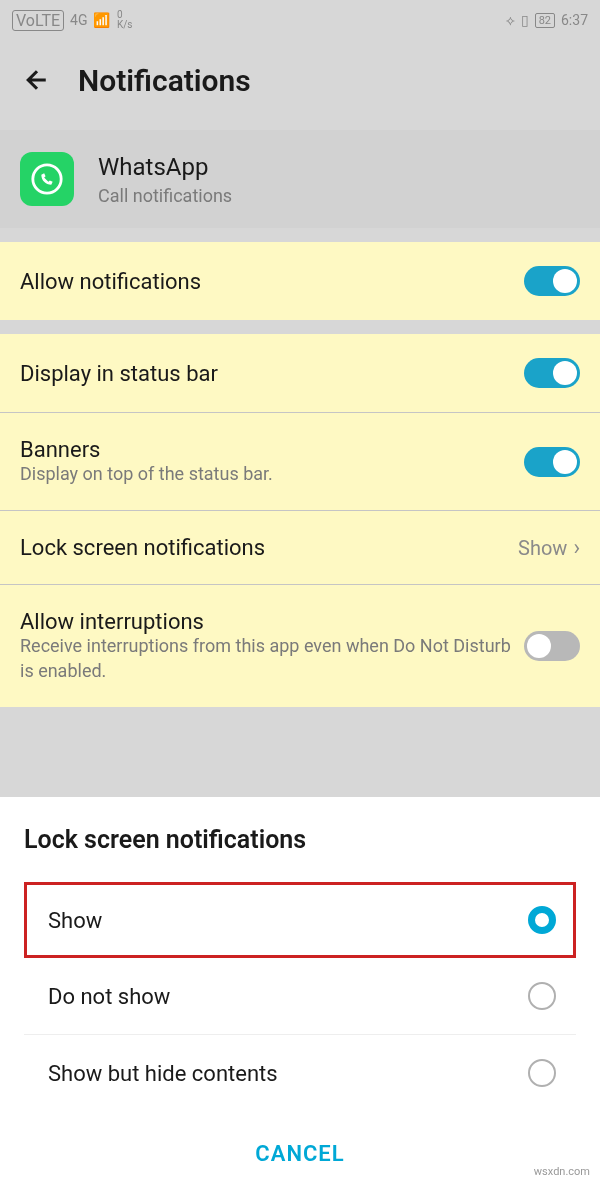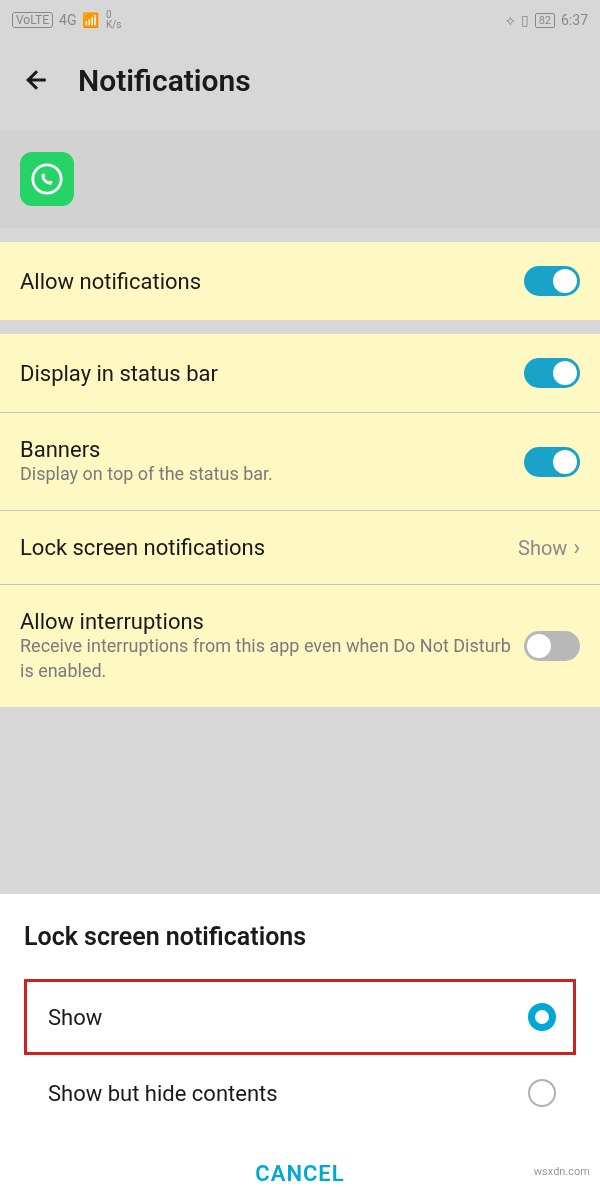--- a/index.html
+++ b/index.html
@@ -1,20 +1,20 @@
 <!DOCTYPE html>
 <html><head>
   <meta charset="utf-8">
   <style>
     * { margin: 0; padding: 0; box-sizing: border-box; font-family: -apple-system, BlinkMacSystemFont, "Segoe UI", Roboto, sans-serif; }
     body { width: 600px; height: 1200px; background: #d7d7d7; position: relative; overflow: hidden; }
     .status-bar { height: 40px; display: flex; justify-content: space-between; align-items: center; padding: 0 12px; color: #888; font-size: 14px; }
     .status-left { display: flex; align-items: center; gap: 6px; }
     .status-right { display: flex; align-items: center; gap: 6px; }
-    .volte { border: 1px solid #888; border-radius: 3px; padding: 0 3px; font-size: 12px; }
+    .volte { border: 1px solid #888; border-radius: 3px; padding: 0 3px; font-size: 16px; }
     .header { height: 80px; display: flex; align-items: center; padding: 0 20px; gap: 24px; }
     .back-arrow { width: 34px; height: 34px; display: flex; align-items: center; justify-content: center; }
     .header-title { font-size: 30px; font-weight: 600; color: #1a1a1a; }
     .app-row { background: #d2d2d2; padding: 22px 20px; display: flex; align-items: center; gap: 24px; margin-top: 10px; }
     .app-icon { width: 54px; height: 54px; background: #25d366; border-radius: 12px; display: flex; align-items: center; justify-content: center; }
     .app-info { display: flex; flex-direction: column; }
     .app-name { font-size: 24px; font-weight: 400; color: #1a1a1a; }
     .app-sub { font-size: 18px; color: #7a7a7a; margin-top: 4px; }
     .section-gap { height: 14px; background: #d7d7d7; }
     .setting-row { background: #fef9c3; padding: 24px 20px; display: flex; align-items: center; justify-content: space-between; border-bottom: 1px solid #c5c5c5; }
@@ -31,21 +31,21 @@
     .nav-value { font-size: 20px; color: #8a8a8a; margin-right: 6px; }
     .chevron { color: #8a8a8a; font-size: 22px; }
     .right-group { display: flex; align-items: center; }
     .dialog { position: absolute; bottom: 0; left: 0; right: 0; background: #fff; padding-top: 28px; }
     .dialog-title { font-size: 25px; font-weight: 600; color: #1a1a1a; padding: 0 24px 28px; }
     .option { display: flex; align-items: center; justify-content: space-between; padding: 24px 20px 24px 24px; border-bottom: 1px solid #eee; margin: 0 24px; }
     .option.highlighted { border: 3px solid #cc2222; padding: 21px 17px 21px 21px; margin: 0 24px; }
     .option-label { font-size: 22px; color: #1a1a1a; }
     .radio { width: 28px; height: 28px; border-radius: 50%; border: 2px solid #b0b0b0; flex-shrink: 0; position: relative; }
     .radio.selected { border: 7px solid #00a8d6; }
-    .dialog-cancel { text-align: center; padding: 30px 0 14px; font-size: 22px; font-weight: 600; color: #00a8d6; letter-spacing: 1px; }
+    .dialog-cancel { text-align: center; padding: 30px 0 34px; font-size: 22px; font-weight: 600; color: #00a8d6; letter-spacing: 1px; }
     .watermark { position: absolute; bottom: 22px; right: 10px; font-size: 11px; color: #999; }
   </style>
 </head>
 <body>
 
 <div class="status-bar">
   <div class="status-left">
     <span class="volte">VoLTE</span>
     <span>4G</span>
     <span>📶</span>
@@ -70,20 +70,24 @@
   </div>
   <div class="header-title">Notifications</div>
 </div>
 
 <div class="app-row">
   <div class="app-icon">
     <svg width="34" height="34" viewBox="0 0 24 24" fill="#fff">
         <circle cx="12" cy="12" r="10" fill="none" stroke="#fff" stroke-width="2"></circle>
         <path d="M8 9c0 4 3 7 7 7l1-2-2-1-1 1c-1-1-2-2-3-3l1-1-1-2-2 1z"></path>
       </svg>
+  </div>
+  <div class="app-info">
+    <div class="app-name">WhatsApp</div>
+    <div class="app-sub">Call notifications</div>
   </div>
 </div>
 
 <div class="section-gap"></div>
 
 <div class="setting-row no-border">
   <div class="setting-text">
       <div class="setting-title">Allow notifications</div>
     </div>
   <div class="toggle on"></div>
@@ -125,20 +129,24 @@
 </div>
 
 <div class="dialog">
   <div class="dialog-title">Lock screen notifications</div>
 
   <div class="option highlighted">
     <div class="option-label">Show</div>
     <div class="radio selected"></div>
   </div>
 
+  <div class="option">
+    <div class="option-label">Do not show</div>
+    <div class="radio"></div>
+  </div>
 
   <div class="option" style="border-bottom:none;">
     <div class="option-label">Show but hide contents</div>
     <div class="radio"></div>
   </div>
 
   <div class="dialog-cancel">CANCEL</div>
 </div>
 
 <div class="watermark">wsxdn.com</div>

